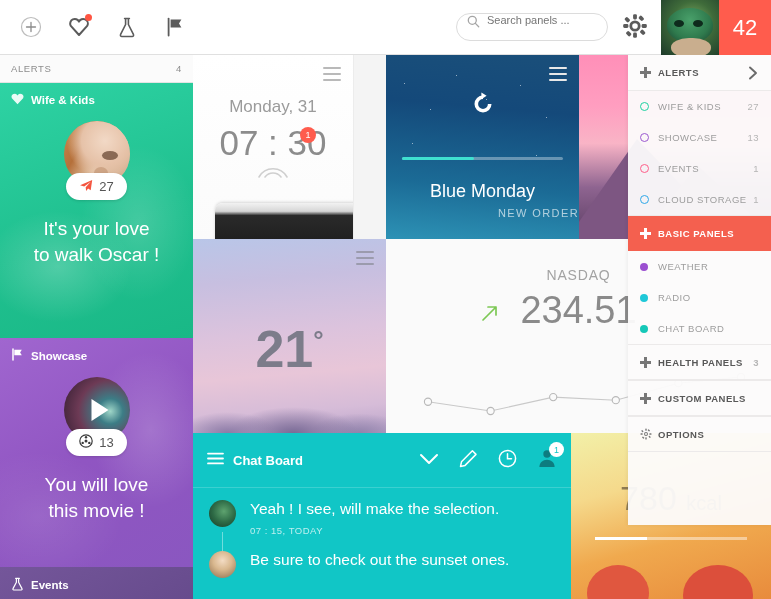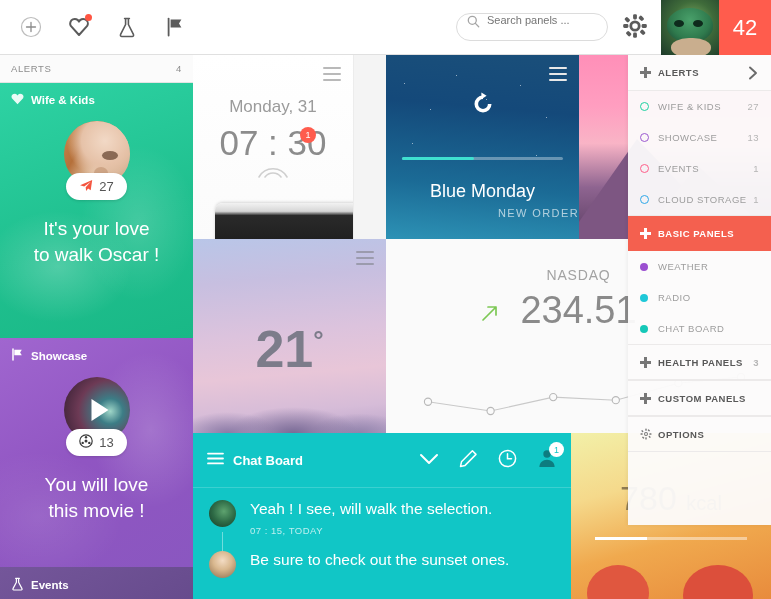--- a/index.html
+++ b/index.html
@@ -490,21 +490,21 @@
               <path d="M2.4 19c0-4.2 3.4-7.2 7.6-7.2s7.6 3 7.6 7.2z" fill="#0d7d80"></path>
             </svg>
           <span class="pbadge">1</span>
         </span>
       </div>
 
       <div class="msg">
         <div class="av a1"></div>
         <div class="vline"></div>
         <div class="body">
-          <div class="txt">Yeah ! I see, will walk the selection.</div>
+          <div class="txt">Yeah ! I see, will make the selection.</div>
           <div class="ts">07 : 15, TODAY</div>
         </div>
       </div>
 
       <div class="msg" style="padding-top:15px">
         <div class="av a2"></div>
         <div class="body">
           <div class="txt">Be sure to check out the sunset ones.</div>
         </div>
       </div>

